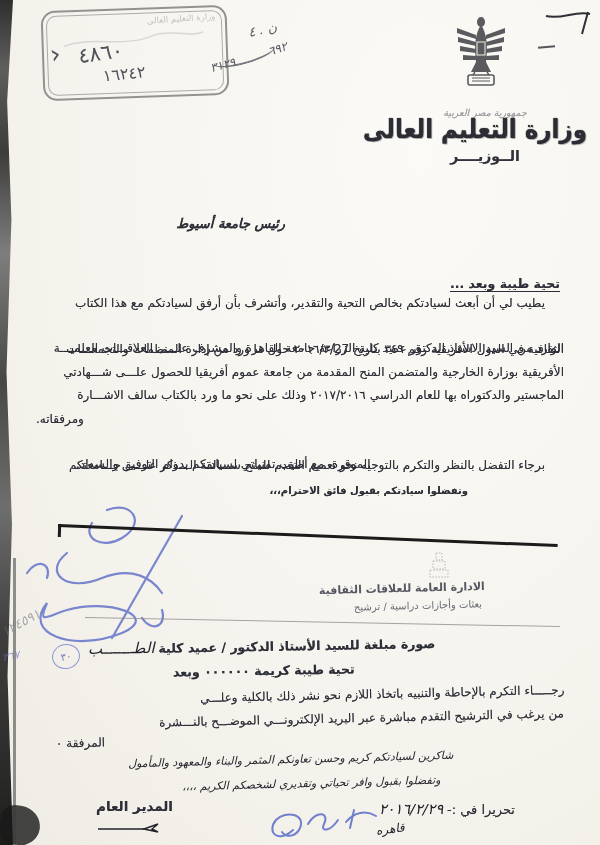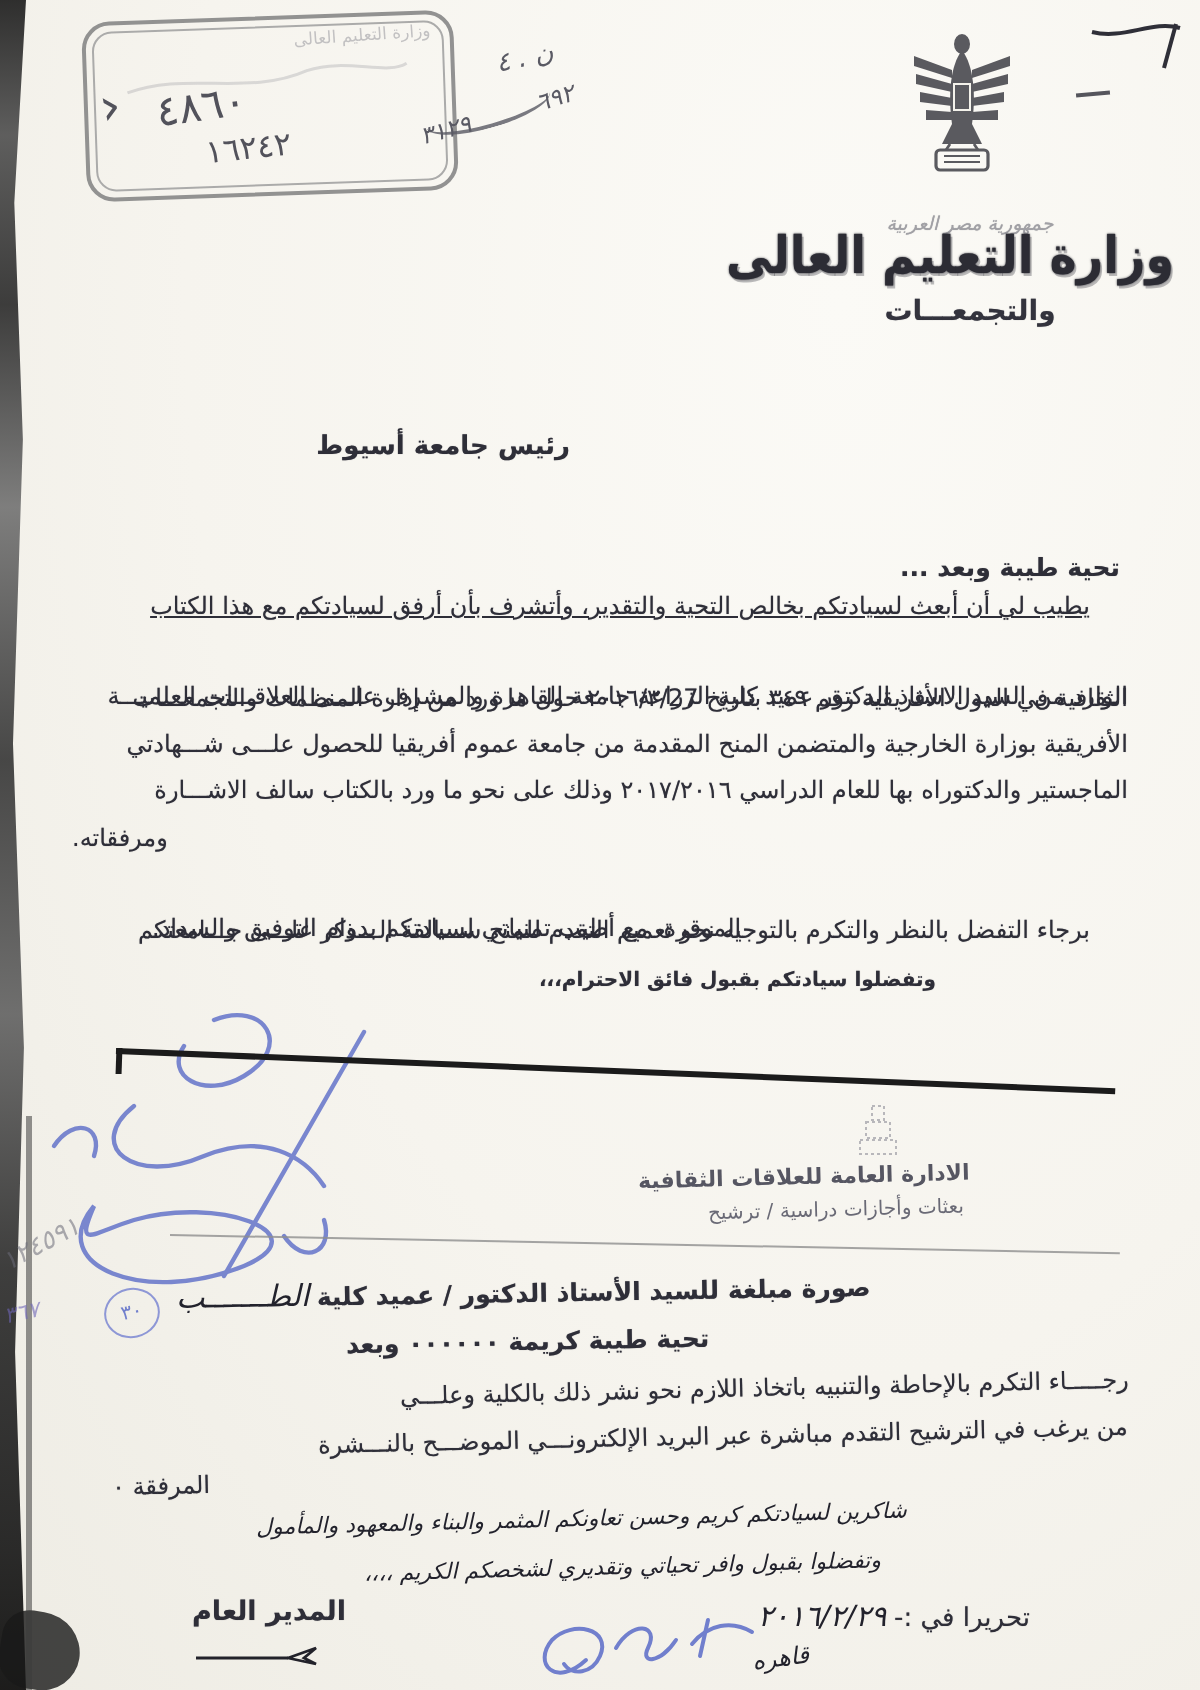--- a/index.html
+++ b/index.html
@@ -103,27 +103,27 @@
       <path d="M28,48 L23,58 L43,58 L38,48 Z"></path>
     </g>
     <rect x="29" y="28" width="8" height="13" fill="none" stroke="#f3f1ea" stroke-width="1"></rect>
     <rect x="20" y="61" width="26" height="10" rx="2" fill="none" stroke="#3f3f46" stroke-width="1.6"></rect>
     <path d="M24,64 h18 M24,67 h18" stroke="#3f3f46" stroke-width="1"></path>
     <path d="M27,58 L25,61 M39,58 L41,61" stroke="#3f3f46" stroke-width="1.4"></path>
   </svg>
 
   <div class="l country">جمهورية مصر العربية</div>
   <div class="l ministry">وزارة التعليم العالى</div>
-  <div class="l minister">والتجمعـــات</div>
+  <div class="l minister">الــوزيــــر</div>
 
-  <div class="l bold" style="right:315px;top:216px;font-size:13px;">رئيس جامعة أسيوط</div>
+  <div class="l bold" style="right:315px;top:216px;font-size:13px;font-style:italic;">رئيس جامعة أسيوط</div>
 
-  <div class="l bold" style="right:40px;top:276px;font-size:12.5px;text-underline-offset:3px;">تحية طيبة وبعد ...</div>
+  <div class="l bold" style="right:40px;top:276px;font-size:12.5px;text-decoration:underline;text-underline-offset:3px;">تحية طيبة وبعد ...</div>
 
-  <div class="l" style="right:55px;top:296px;text-decoration:underline;">يطيب لي أن أبعث لسيادتكم بخالص التحية والتقدير، وأتشرف بأن أرفق لسيادتكم مع هذا الكتاب</div>
+  <div class="l" style="right:55px;top:296px;">يطيب لي أن أبعث لسيادتكم بخالص التحية والتقدير، وأتشرف بأن أرفق لسيادتكم مع هذا الكتاب</div>
   <div class="l" style="right:36px;top:319px;margin-top:22px;">الوارد من السيد الاستاذ الدكتور عميد كلية الزراعة جامعة القاهرة والمشرف علـــى العلاقـــات العلميـــة</div>
   <div class="l" style="right:36px;top:342px;">الثقافية في الدول الأفريقية رقم ٣٤٩ بتاريخ ٢٠١٦/٣/27 حول ما ورد من إدارة المنظمات والتجمعـــات</div>
   <div class="l" style="right:36px;top:365px;">الأفريقية بوزارة الخارجية والمتضمن المنح المقدمة من جامعة عموم أفريقيا للحصول علـــى شـــهادتي</div>
   <div class="l" style="right:36px;top:388px;">الماجستير والدكتوراه بها للعام الدراسي ٢٠١٧/٢٠١٦ وذلك على نحو ما ورد بالكتاب سالف الاشـــارة</div>
   <div class="l" style="left:36px;top:412px;">ومرفقاته.</div>
 
   <div class="l" style="right:55px;top:434px;margin-top:24px;">برجاء التفضل بالنظر والتكرم بالتوجيه نحو تعميم التقدم للمنح ســـالفة الـــذكر علـــى جـــامعتكم</div>
   <div class="l" style="left:76px;top:457px;">الموقرة، مع أطيب تمنياتي لسيادتكم بدوام التوفيق والسداد.</div>
 
   <div class="l bold" style="right:132px;top:485px;font-size:10px;">وتفضلوا سيادتكم بقبول فائق الاحترام،،،</div>

